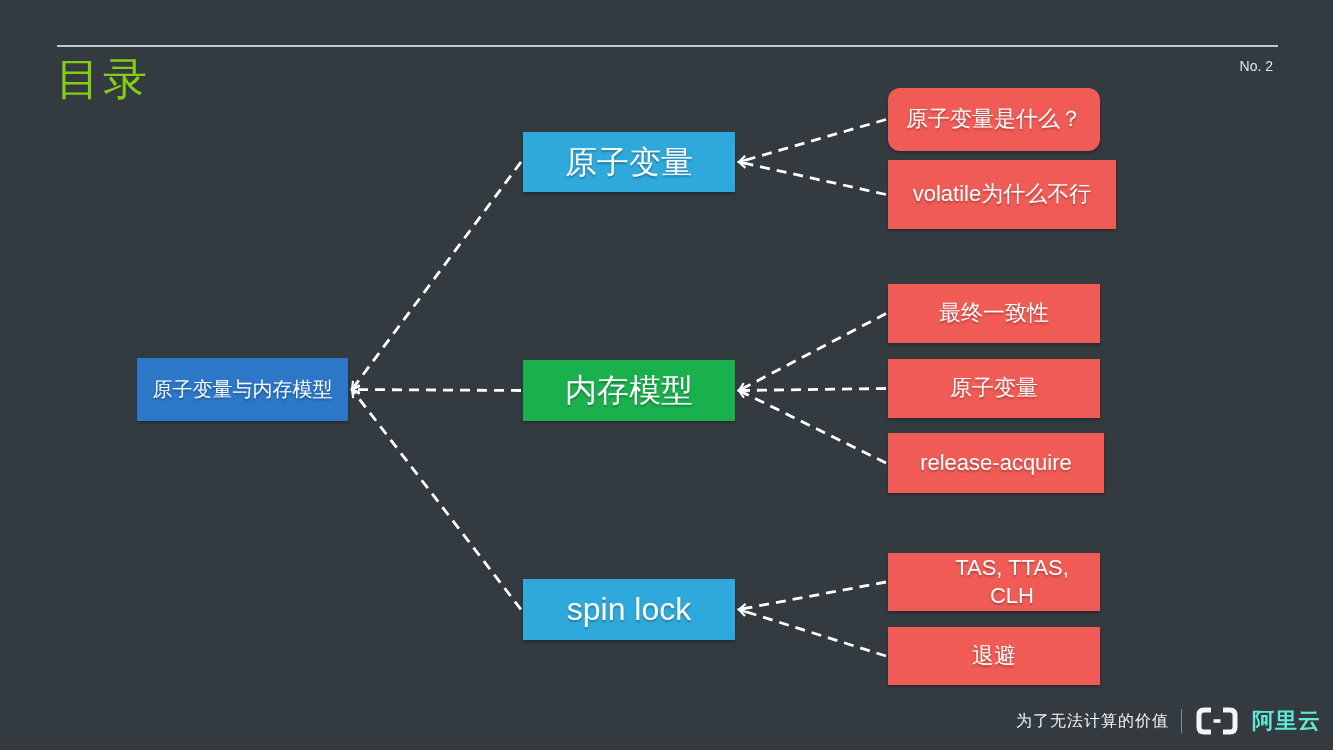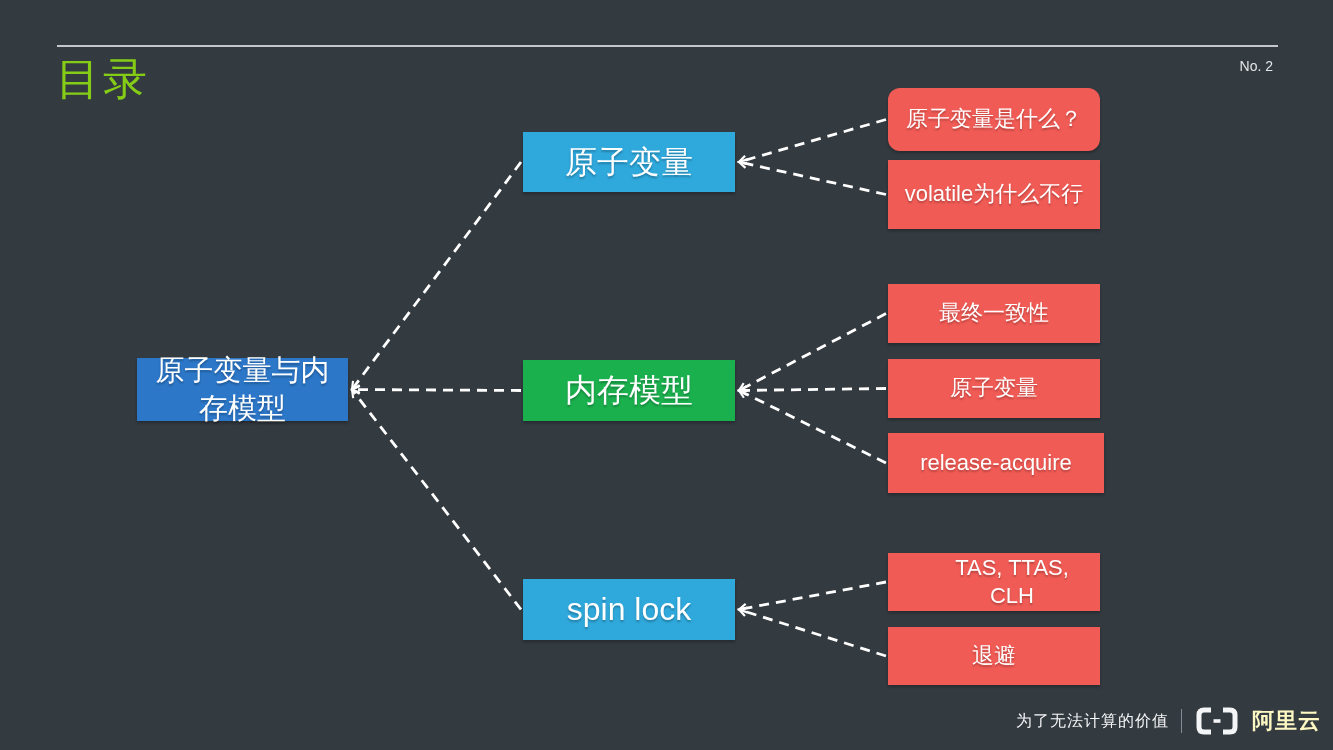--- a/index.html
+++ b/index.html
@@ -24,31 +24,31 @@
   #connectors{position:absolute;left:0;top:0;width:1333px;height:750px;}
   #connectors path.connector{
     stroke:#ffffff;stroke-width:2.8;fill:none;stroke-dasharray:10 7;
   }
   .node{
     position:absolute;display:flex;align-items:center;justify-content:center;
     text-align:center;color:#ffffff;line-height:1.28;box-sizing:border-box;
     box-shadow:0 2px 3px rgba(0,0,0,0.28);
   }
   .node span{text-shadow:0 2px 2px rgba(0,0,0,0.25);}
-  .node.root{font-size:29px;padding:0 14px;}
+  .node.root{font-size:20px;padding:0 14px;}
   .node.branch{font-size:32px;padding:0 8px;}
   .node.leaf{font-size:22px;padding:0 12px;}
   .footer{
     position:absolute;right:12px;bottom:14px;
     display:flex;align-items:center;gap:12px;
   }
   .footer .tagline{font-size:16px;font-weight:500;color:#f4f5f6;letter-spacing:1px;text-align:right;}
   .footer .sep{width:1px;height:24px;background:#848b92;}
   .footer .logo{display:flex;align-items:center;}
-  .footer .brand{font-size:22px;font-weight:600;color:#fef9c3;letter-spacing:1px;}
+  .footer .brand{font-size:22px;font-weight:600;color:#5eead4;letter-spacing:1px;}
 </style>
 </head>
 <body>
 
 <div class="slide">
   <div class="top-rule"></div>
   <h1 class="title">目录</h1>
   <div class="page-num">No. 2</div>
 
   <svg id="connectors" viewBox="0 0 1333 750" xmlns="http://www.w3.org/2000/svg">
@@ -72,21 +72,21 @@
   <div id="nodes">
       <div class="node root" style="left: 137px; top: 358px; width: 211px; height: 63px; background: rgb(44, 119, 200);">
         <span>原子变量与内存模型</span>
       </div>
       <div class="node branch" style="left: 523px; top: 132px; width: 212px; height: 60px; background: rgb(47, 168, 219);">
         <span>原子变量</span>
       </div>
       <div class="node leaf" style="left: 888px; top: 88px; width: 212px; height: 63px; background: rgb(241, 91, 85); border-radius: 12px;">
         <span>原子变量是什么？</span>
       </div>
-      <div class="node leaf" style="left: 888px; top: 160px; width: 212px; height: 69px; background: rgb(241, 91, 85);">
+      <div class="node leaf" style="left: 888px; top: 160px; width: 228px; height: 69px; background: rgb(241, 91, 85);">
         <span>volatile为什么不行</span>
       </div>
       <div class="node branch" style="left: 523px; top: 360px; width: 212px; height: 61px; background: rgb(27, 176, 78);">
         <span>内存模型</span>
       </div>
       <div class="node leaf" style="left: 888px; top: 284px; width: 212px; height: 59px; background: rgb(241, 91, 85);">
         <span>最终一致性</span>
       </div>
       <div class="node leaf" style="left: 888px; top: 359px; width: 212px; height: 59px; background: rgb(241, 91, 85);">
         <span>原子变量</span>

